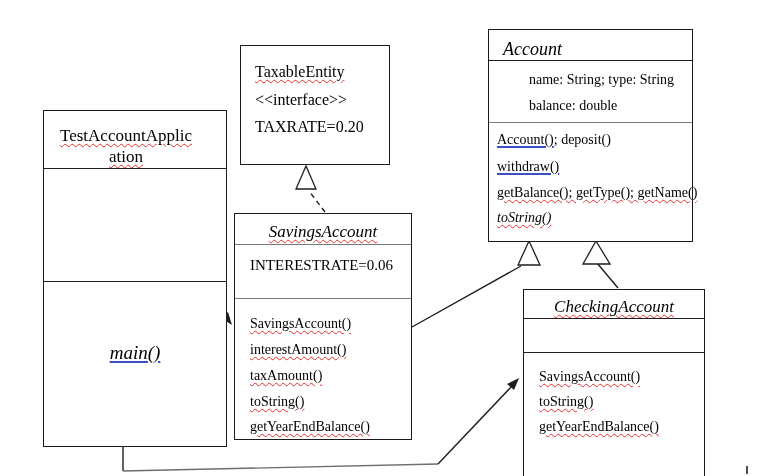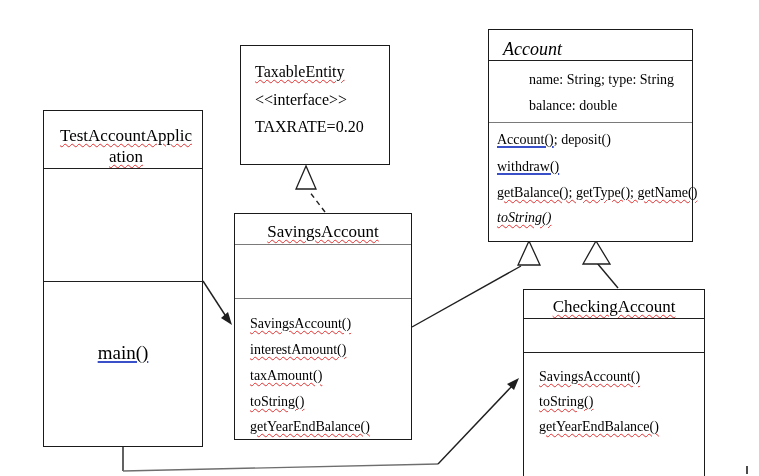--- a/index.html
+++ b/index.html
@@ -4,21 +4,21 @@
 <style>
   html,body{margin:0;padding:0;background:#fff;}
   #canvas{
     position:relative;width:759px;height:476px;background:#ffffff;
     font-family:"Liberation Serif","DejaVu Serif",serif;color:#000;overflow:hidden;
   }
   .clsbox{position:absolute;border:1.5px solid #1a1a1a;background:#fff;box-sizing:border-box;}
   .hline{position:absolute;left:0;right:0;border-top:1.5px solid #1f1f1f;height:0;}
   .hline.gray{border-top:1.2px solid #7a7a7a;}
   .txt{position:absolute;white-space:nowrap;}
-  .ctr{left:0;right:0;text-align:center;}
+  .ctr{left:0;right:0;text-align:center;font-style:italic;}
   .sq{text-decoration-line:underline;text-decoration-style:wavy;
       text-decoration-color:var(--sq,#e03131);text-decoration-thickness:1px;text-underline-offset:2px;text-align:center;}
   .lk{text-decoration-line:underline;text-decoration-style:solid;
       text-decoration-color:var(--lk,#3a50c8);text-decoration-thickness:1.5px;text-underline-offset:2px;}
   .it{font-style:italic;}
   svg{position:absolute;top:0;left:0;}
   .conn{stroke:#1f1f1f;stroke-width:1.4;fill:none;}
   .conn.gray{stroke:#6e6e6e;}
   .tri{fill:#ffffff;stroke:#1f1f1f;stroke-width:1.3;}
   .ah{fill:#1f1f1f;stroke:none;}
@@ -43,21 +43,21 @@
     <polygon class="ah" points="232,325 221,318 228,312"></polygon>
 
     <line class="conn" x1="123" y1="447" x2="123" y2="471"></line>
     <line class="conn gray" x1="123" y1="471" x2="438" y2="464"></line>
     <line class="conn" x1="438" y1="464" x2="512" y2="386"></line>
     <polygon class="ah" points="519,378 514,390 507,384"></polygon>
 
     <line x1="747" y1="466" x2="747" y2="474" stroke="#111" stroke-width="1.5"></line>
   </svg>
 
-  <div class="clsbox" style="left:43px;top:110px;width:160px;height:337px;">
+  <div class="clsbox" style="left:43px;top:110px;width:184px;height:337px;">
     <div class="txt sq" style="left:13px;top:14px;width:138px;white-space:normal;word-break:break-all;font-size:17px;line-height:21px;">TestAccountApplication</div>
     <div class="hline" style="top:57px;"></div>
     <div class="hline" style="top:170px;"></div>
     <div class="txt ctr lk" style="top:231px;font-size:19px;">main()</div>
   </div>
 
   <div class="clsbox" style="left:240px;top:45px;width:150px;height:120px;">
     <div class="txt sq" style="left:14px;top:17px;font-size:16px;">TaxableEntity</div>
     <div class="txt" style="left:14px;top:45px;font-size:16px;">&lt;&lt;interface&gt;&gt;</div>
     <div class="txt" style="left:14px;top:72px;font-size:16px;">TAXRATE=0.20</div>
@@ -71,20 +71,21 @@
     <div class="hline gray" style="top:92px;"></div>
     <div class="txt" style="left:8px;top:102px;font-size:14px;"><span class="lk">Account()</span><span>; deposit()</span></div>
     <div class="txt lk" style="left:8px;top:129px;font-size:14px;">withdraw()</div>
     <div class="txt sq" style="left:8px;top:155px;font-size:14px;">getBalance(); getType(); getName()</div>
     <div class="txt sq it" style="left:8px;top:180px;font-size:14px;">toString()</div>
   </div>
 
   <div class="clsbox" style="left:234px;top:213px;width:178px;height:227px;">
     <div class="txt ctr sq" style="top:8px;font-size:17px;">SavingsAccount</div>
     <div class="hline gray" style="top:30px;"></div>
+    <div class="txt" style="left:15px;top:43px;font-size:15px;">INTERESTRATE=0.06</div>
     <div class="hline gray" style="top:84px;"></div>
     <div class="txt sq" style="left:15px;top:102px;font-size:14px;">SavingsAccount()</div>
     <div class="txt sq" style="left:15px;top:128px;font-size:14px;">interestAmount()</div>
     <div class="txt sq" style="left:15px;top:154px;font-size:14px;">taxAmount()</div>
     <div class="txt sq" style="left:15px;top:180px;font-size:14px;">toString()</div>
     <div class="txt sq" style="left:15px;top:205px;font-size:14px;">getYearEndBalance()</div>
   </div>
 
   <div class="clsbox" style="left:523px;top:289px;width:182px;height:206px;">
     <div class="txt ctr sq" style="top:7px;font-size:17px;">CheckingAccount</div>

